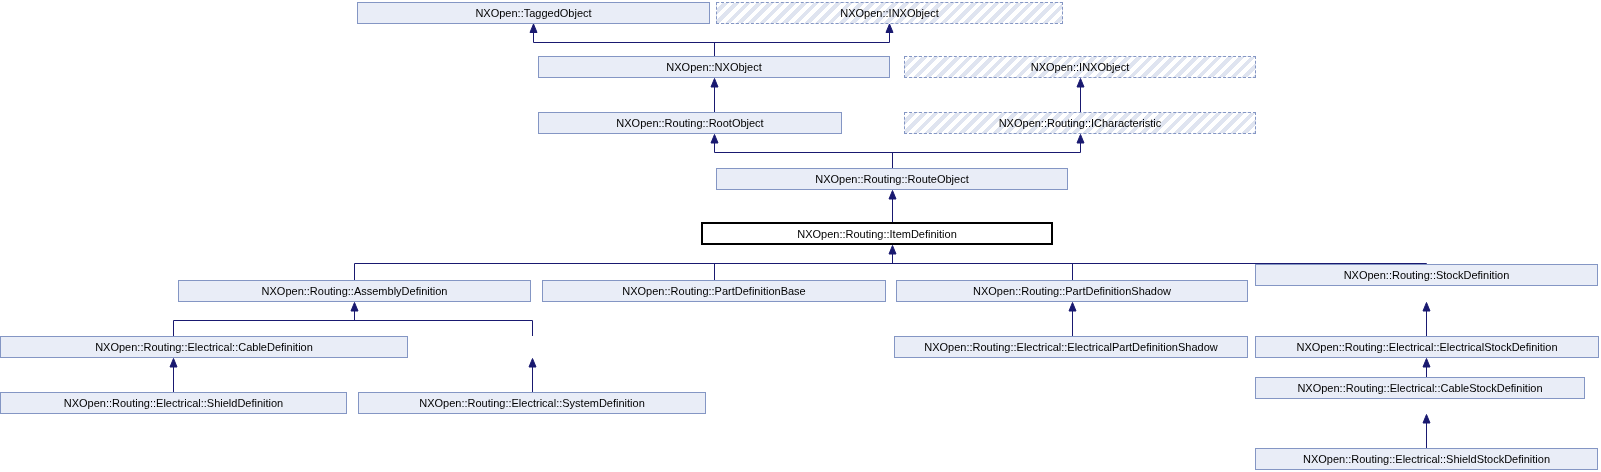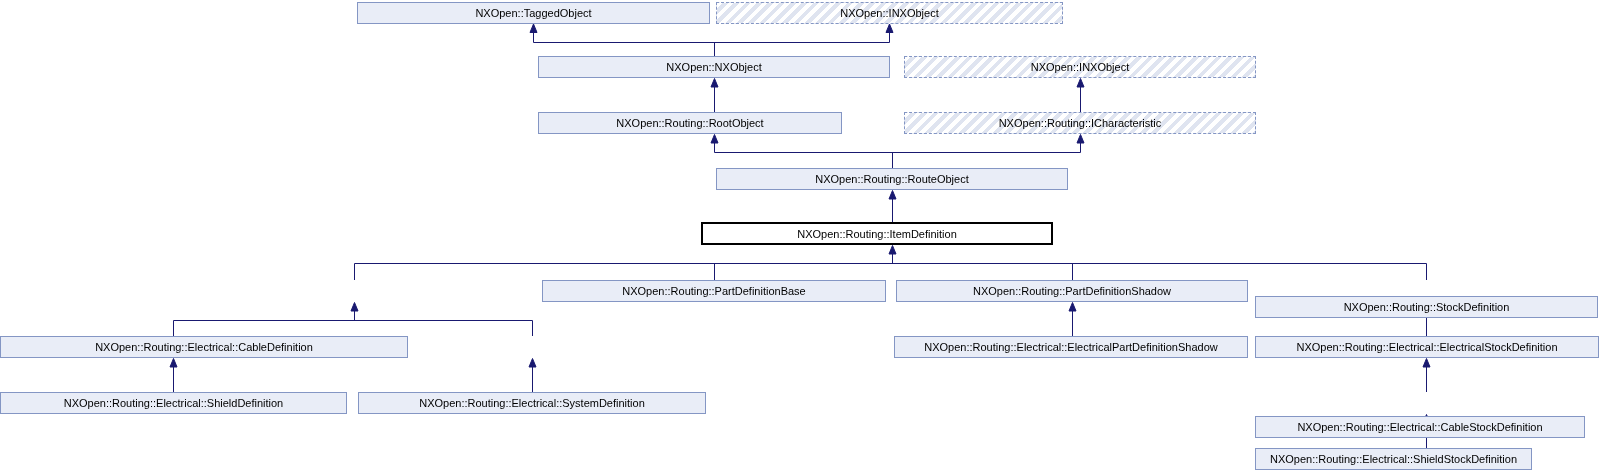--- a/index.html
+++ b/index.html
@@ -119,27 +119,28 @@
   <div class="node" style="left:538px;top:56px;width:352px">NXOpen::NXObject</div>
   <div class="node hatched" style="left:904px;top:56px;width:352px">NXOpen::INXObject</div>
 
   <div class="node" style="left:538px;top:112px;width:304px">NXOpen::Routing::RootObject</div>
   <div class="node hatched" style="left:904px;top:112px;width:352px">NXOpen::Routing::ICharacteristic</div>
 
   <div class="node" style="left:716px;top:168px;width:352px">NXOpen::Routing::RouteObject</div>
 
   <div class="node main" style="left:701px;top:222px;width:352px">NXOpen::Routing::ItemDefinition</div>
 
+  <div class="node" style="left:178px;top:280px;width:353px">NXOpen::Routing::AssemblyDefinition</div>
   <div class="node" style="left:896px;top:280px;width:352px">NXOpen::Routing::PartDefinitionShadow</div>
   <div class="node" style="left:542px;top:280px;width:344px">NXOpen::Routing::PartDefinitionBase</div>
-  <div class="node" style="left:1255px;top:296px;width:343px">NXOpen::Routing::StockDefinition</div>
+  <div class="node" style="left:1255px;top:264px;width:343px">NXOpen::Routing::StockDefinition</div>
 
   <div class="node" style="left:0px;top:336px;width:408px">NXOpen::Routing::Electrical::CableDefinition</div>
   <div class="node" style="left:894px;top:336px;width:354px">NXOpen::Routing::Electrical::ElectricalPartDefinitionShadow</div>
   <div class="node" style="left:1255px;top:336px;width:344px">NXOpen::Routing::Electrical::ElectricalStockDefinition</div>
 
   <div class="node" style="left:0px;top:392px;width:347px">NXOpen::Routing::Electrical::ShieldDefinition</div>
   <div class="node" style="left:358px;top:392px;width:348px">NXOpen::Routing::Electrical::SystemDefinition</div>
-  <div class="node" style="left:1255px;top:416px;width:330px">NXOpen::Routing::Electrical::CableStockDefinition</div>
+  <div class="node" style="left:1255px;top:377px;width:330px">NXOpen::Routing::Electrical::CableStockDefinition</div>
 
-  <div class="node" style="left:1255px;top:448px;width:277px">NXOpen::Routing::Electrical::ShieldStockDefinition</div>
+  <div class="node" style="left:1255px;top:448px;width:343px">NXOpen::Routing::Electrical::ShieldStockDefinition</div>
 
 </div>
 
 </body></html>

